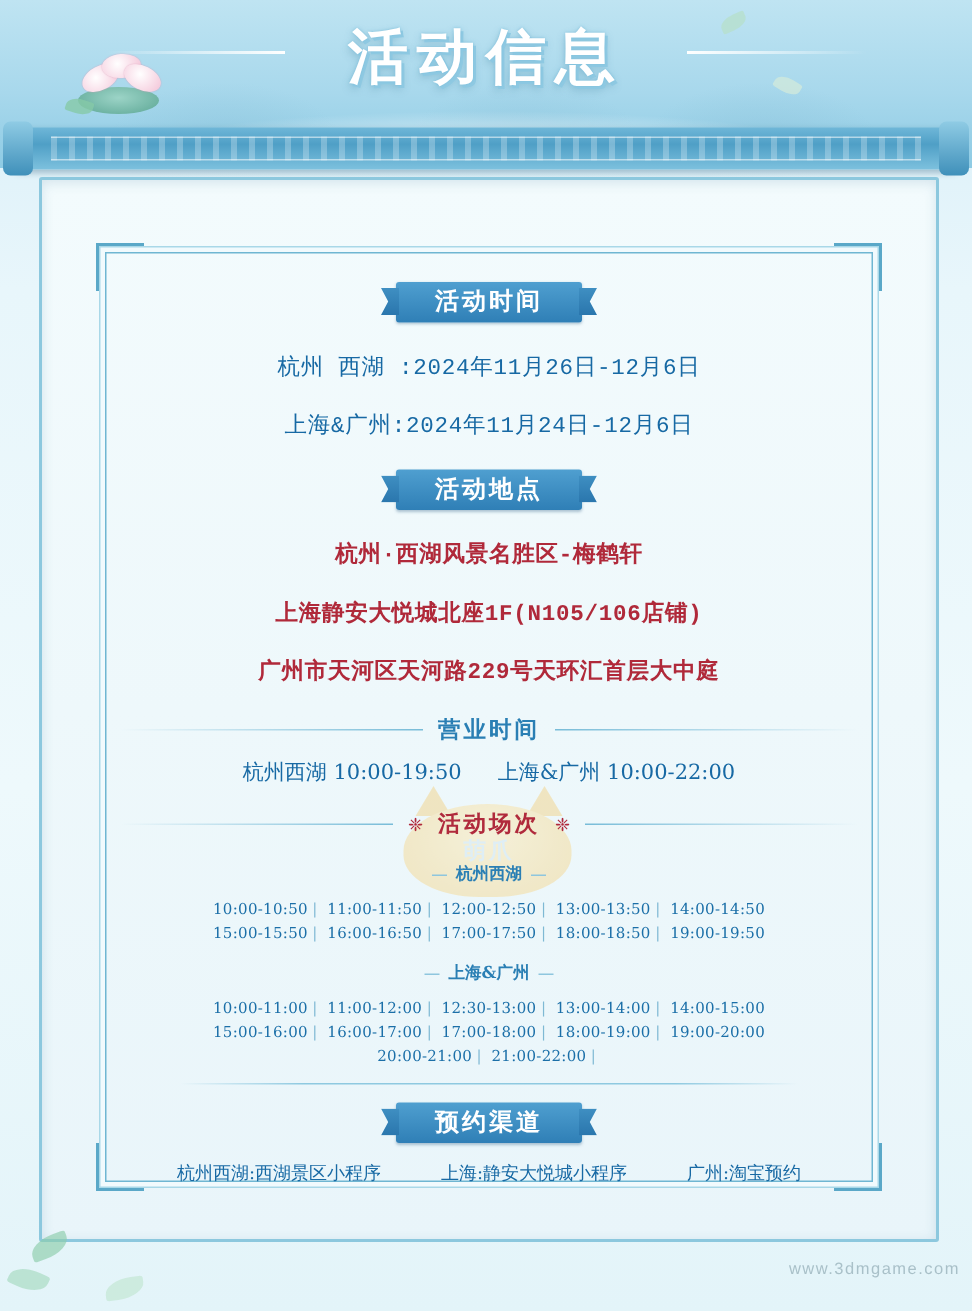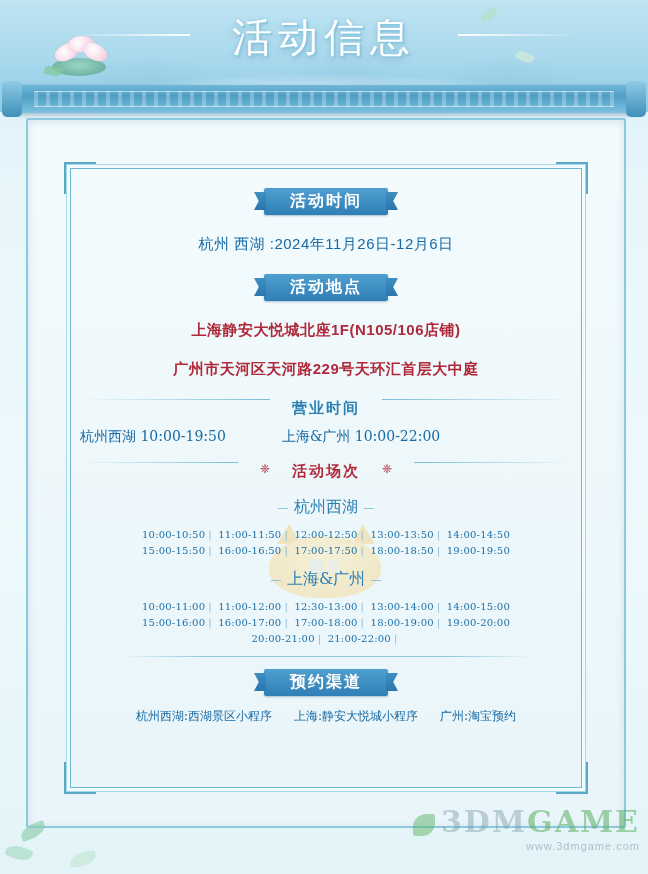--- a/index.html
+++ b/index.html
@@ -44,21 +44,21 @@
     background: radial-gradient(ellipse 110px 60px at 50% 100%, rgba(141,196,219,.55), rgba(141,196,219,0) 72%);
   }
   .banner .hill.h1 { left: 40px; }
   .banner .hill.h2 { left: 200px; width: 300px; }
   .banner .hill.h3 { right: 30px; }
   .banner-title {
     position: absolute;
     left: 0; right: 0; top: 10px;
     text-align: center;
     font-family: "DejaVu Serif", "Liberation Serif", serif;
-    font-weight: normal;
+    font-weight: bold;
     font-size: 40px;
     letter-spacing: 6px;
     color: #ffffff;
     text-shadow:
       0 0 2px #7fc0dd,
       2px 2px 0 #8fc9e2,
       0 3px 6px rgba(60,120,150,.35);
   }
   .title-rule {
     position: absolute;
@@ -187,64 +187,65 @@
     width: 12px; height: 18px;
     background: linear-gradient(180deg, #3f8fc2, #2a76ad);
   }
   .sec-banner:before { left: -10px; clip-path: polygon(0 0, 100% 0, 100% 100%, 0 100%, 40% 50%); }
   .sec-banner:after { right: -10px; clip-path: polygon(0 0, 100% 0, 60% 50%, 100% 100%, 0 100%); }
 
   .sec-wrap { margin: 6px 0 10px; }
 
   .sec-title-flank {
     display: flex;
-    align-items: flex-start;
+    align-items: center;
     justify-content: center;
-    gap: 22px;
+    gap: 10px;
     margin: 6px 0 8px;
   }
   .sec-title-flank .line {
     flex: 1;
     height: 1px;
     background: linear-gradient(90deg, rgba(110,180,210,0), #78bcd8);
   }
   .sec-title-flank .line.r { background: linear-gradient(270deg, rgba(110,180,210,0), #78bcd8); }
   .sec-title-flank .txt {
     font-family: "DejaVu Serif", "Liberation Serif", serif;
     font-weight: bold;
     font-size: 15px;
     letter-spacing: 2px;
     color: #2a7fb4;
     white-space: nowrap;
   }
   .sec-title-flank .txt.red { color: #b02a3c; }
   .sec-title-flank .bf { color: #b02a3c; font-size: 12px; }
 
   .row {
-    font-family: Liberation Sans, sans-serif;
+    font-family: Liberation Mono, monospace;
     font-size: 15px;
     color: #1769a4;
     margin: 20px 0;
     letter-spacing: .5px;
   }
   .row.red { color: #b0293a; font-weight: bold; font-size: 15px; }
 
   .two-col {
     display: flex;
-    gap: 56px;
+    justify-content: center;
+    gap: 24px;
     font-family: "DejaVu Serif", "Liberation Serif", serif;
     font-size: 14px;
     color: #1769a4;
     margin: 10px 0 16px;
   }
 
   .sub-label {
     font-family: "DejaVu Serif", "Liberation Serif", serif;
-    font-size: 16px;
-    font-weight: normal;
+    font-size: 11px;
+    font-weight: bold;
     color: #2a7fb4;
     margin: 8px 0 6px;
     position: relative;
     display: inline-block;
     padding: 0 16px;
   }
   .sub-label:before, .sub-label:after {
     content: "";
     position: absolute;
     top: 50%;
@@ -266,21 +267,21 @@
 
   .divider {
     height: 1px;
     margin: 12px 40px;
     background: linear-gradient(90deg, rgba(130,195,220,0), #8ec9e0 20%, #8ec9e0 80%, rgba(130,195,220,0));
   }
 
   .channels {
     display: flex;
     justify-content: center;
-    gap: 22px;
+    gap: 40px;
     font-family: "DejaVu Serif", "Liberation Serif", serif;
     font-size: 12px;
     color: #1769a4;
     margin-top: 12px;
   }
 
   
   .wm-center {
     position: absolute;
     left: 50%;
@@ -400,25 +401,27 @@
       <div class="wm-text">萌爪</div>
     </div>
 
     <div class="content">
 
       
       <div class="sec-wrap">
         <div class="sec-banner">活动时间</div>
       </div>
       <div class="row">杭州 西湖 :2024年11月26日-12月6日</div>
+      <div class="row">上海&amp;广州:2024年11月24日-12月6日</div>
 
       
       <div class="sec-wrap" style="margin-top:12px">
         <div class="sec-banner">活动地点</div>
       </div>
+      <div class="row red">杭州·西湖风景名胜区-梅鹤轩</div>
       <div class="row red">上海静安大悦城北座1F(N105/106店铺)</div>
       <div class="row red">广州市天河区天河路229号天环汇首层大中庭</div>
 
       
       <div class="sec-title-flank">
         <div class="line"></div>
         <div class="txt">营业时间</div>
         <div class="line r"></div>
       </div>
       <div class="two-col">
@@ -484,17 +487,16 @@
       </div>
 
     </div>
   </div>
 
   <div class="bottom-leaf b1"></div>
   <div class="bottom-leaf b2"></div>
   <div class="bottom-leaf b3"></div>
 
   <div class="wm-br">
-    <div class="big"><span class="leafm"></span><span>3DM</span><span class="green">GAME</span></div>
     <div class="sub">www.3dmgame.com</div>
   </div>
 
 </div>
 
 </body></html>

